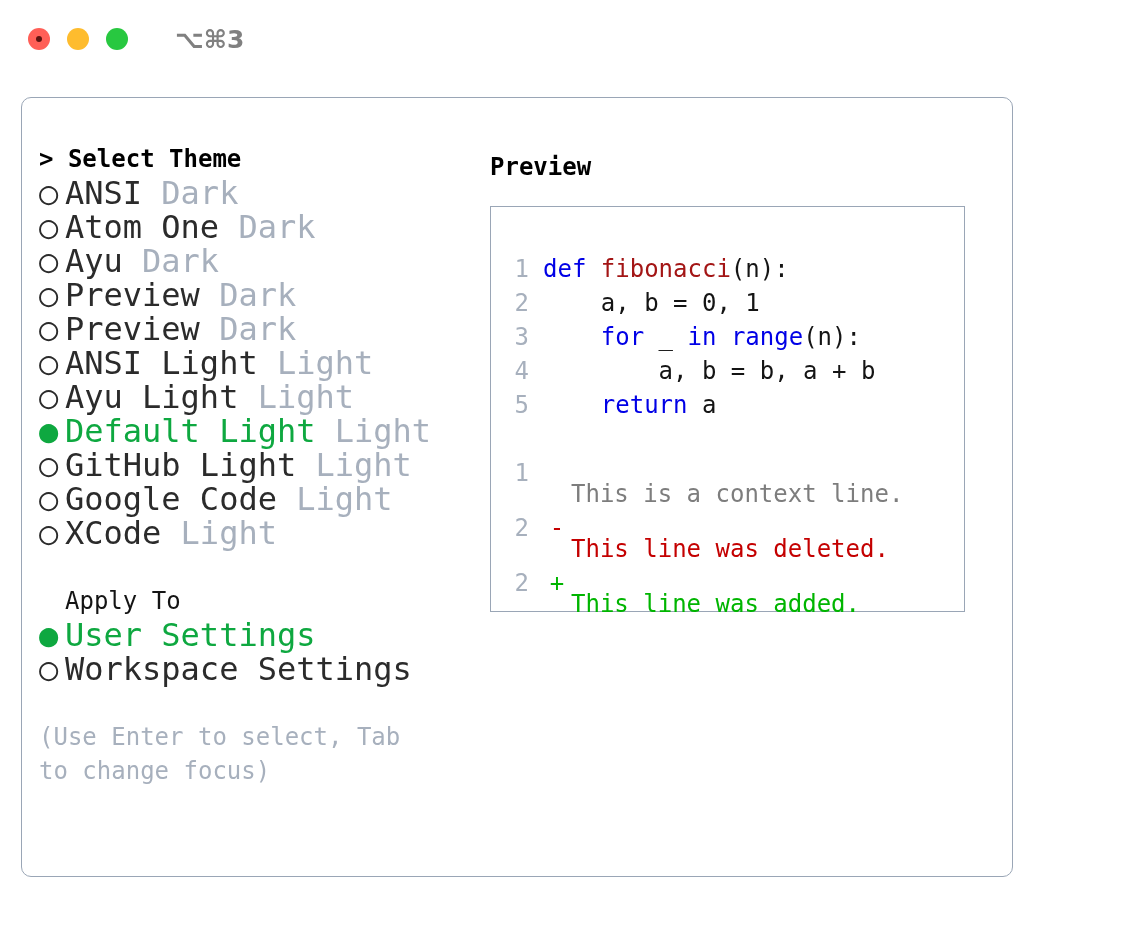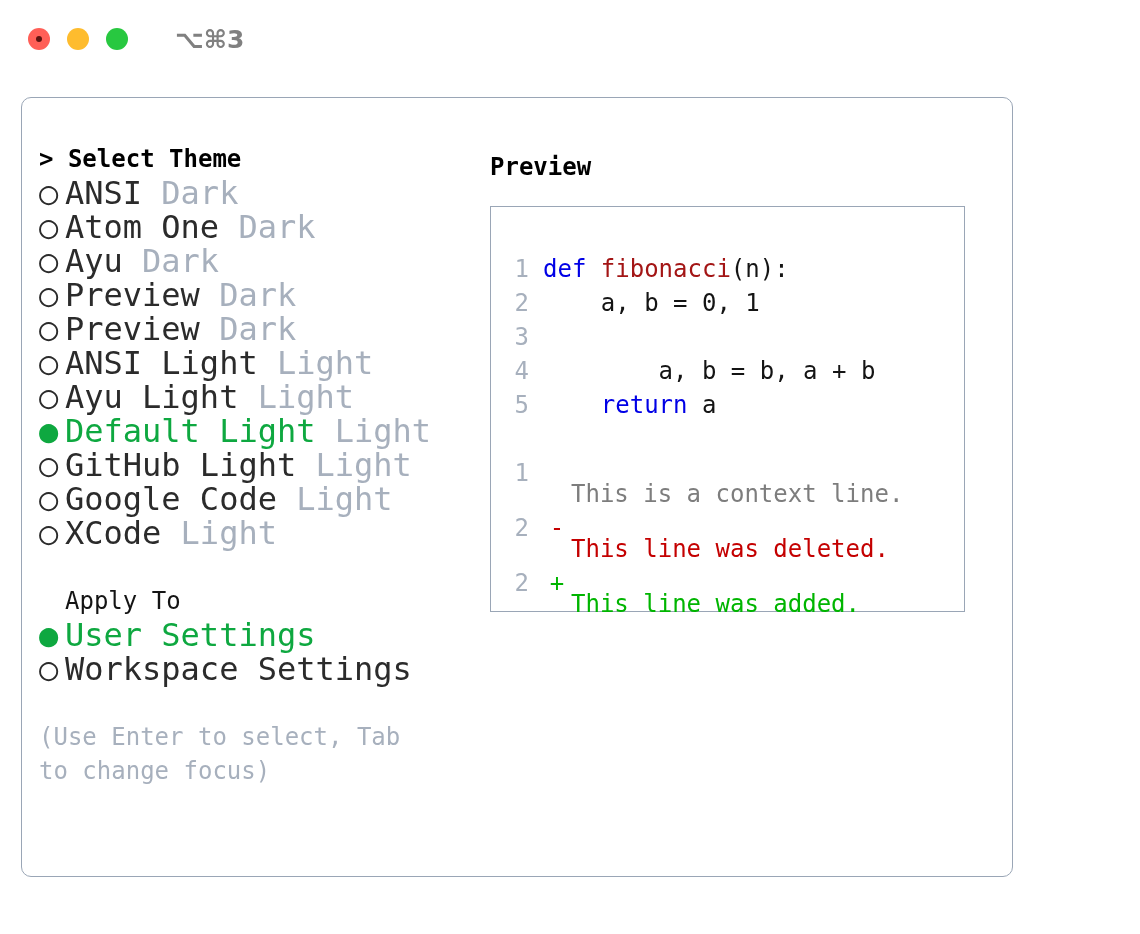--- a/index.html
+++ b/index.html
@@ -240,21 +240,21 @@
       <div class="hint">(Use Enter to select, Tab to change focus)</div>
     </div>
 
     <div class="right-pane">
       <div class="preview-title">Preview</div>
       <div class="preview-box">
         <div class="code-area">
           <div id="code-lines">
               <div class="code-line"><span class="lno">1</span><span class="code-text"><span class="kw">def </span><span class="fn">fibonacci</span><span>(n):</span></span></div>
               <div class="code-line"><span class="lno">2</span><span class="code-text"><span>    a, b = 0, 1</span></span></div>
-              <div class="code-line"><span class="lno">3</span></div>
+              <div class="code-line"><span class="lno">3</span><span class="code-text"><span>    </span><span class="kw">for</span><span> _ </span><span class="kw">in</span><span> </span><span class="kw">range</span><span>(n):</span></span></div>
               <div class="code-line"><span class="lno">4</span><span class="code-text"><span>        a, b = b, a + b</span></span></div>
               <div class="code-line"><span class="lno">5</span><span class="code-text"><span>    </span><span class="kw">return</span><span> a</span></span></div>
             </div>
           <div class="blank-line"></div>
           <div id="diff-lines" class="diff-area">
               <div class="diff-line d-ctx"><span class="lno">1</span><span class="dmark"> </span><span class="dtext">This is a context line.</span></div>
               <div class="diff-line d-del"><span class="lno">2</span><span class="dmark">-</span><span class="dtext">This line was deleted.</span></div>
               <div class="diff-line d-add"><span class="lno">2</span><span class="dmark">+</span><span class="dtext">This line was added.</span></div>
             </div>
         </div>

